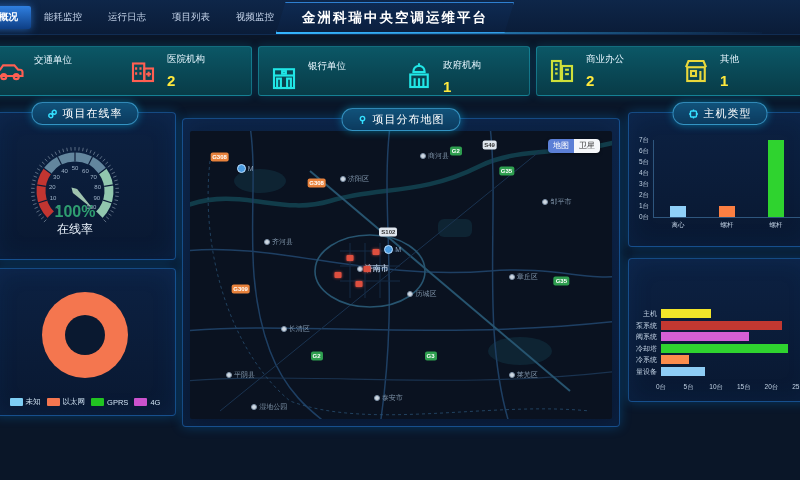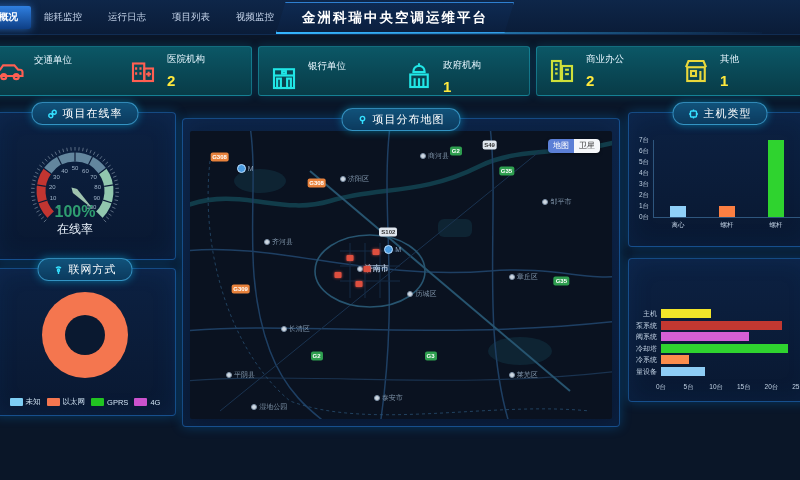--- a/index.html
+++ b/index.html
@@ -311,29 +311,20 @@
         <line x1="100.85965004500315" y1="90.85965004500315" x2="107.57716446627535" y2="97.57716446627535" stroke="#0c1c38" stroke-width="1.2"></line>
         <text x="96.2634559672906" y="88.2634559672906" text-anchor="middle" font-size="6" fill="#9fb3c8">100</text>
         <path d="M 82.12132034355965 67.87867965644035 L 98.38477631085024 88.38477631085024 L 77.87867965644035 72.12132034355965 L 76.46446609406726 66.46446609406726 Z" fill="#9fc3ae"></path>
         <circle cx="80" cy="70" r="2.2" fill="#9fc3ae"></circle>
         <text x="80" y="96" text-anchor="middle" font-size="16" font-weight="bold" fill="#2f9e70">100%</text>
         <text x="80" y="112" text-anchor="middle" font-size="12" fill="#eef6ff">在线率</text>
       </svg></div>
 </div>
 
 <div class="panel p-network">
-  <div class="pill">
-    <svg viewBox="0 0 10 10">
-        <circle cx="5" cy="5.5" r="1"></circle>
-        <path d="M2.5 3 Q5 1 7.5 3"></path>
-        <path d="M3.5 4.4 Q5 3.3 6.5 4.4"></path>
-        <line x1="5" y1="6.5" x2="5" y2="9"></line>
-      </svg>
-    <span>联网方式</span>
-  </div>
   <div class="donut-area">
     <div class="donut" id="donut" style="background: rgb(244, 118, 79);"></div>
     <div class="donut-hole"></div>
     <div class="pie-legend" id="pieLegend">
         <div class="legend-item">
           <span class="legend-swatch" style="background: rgb(126, 206, 244);"></span>
           <span class="legend-label">未知</span>
         </div>
         <div class="legend-item">
           <span class="legend-swatch" style="background: rgb(244, 118, 79);"></span>

